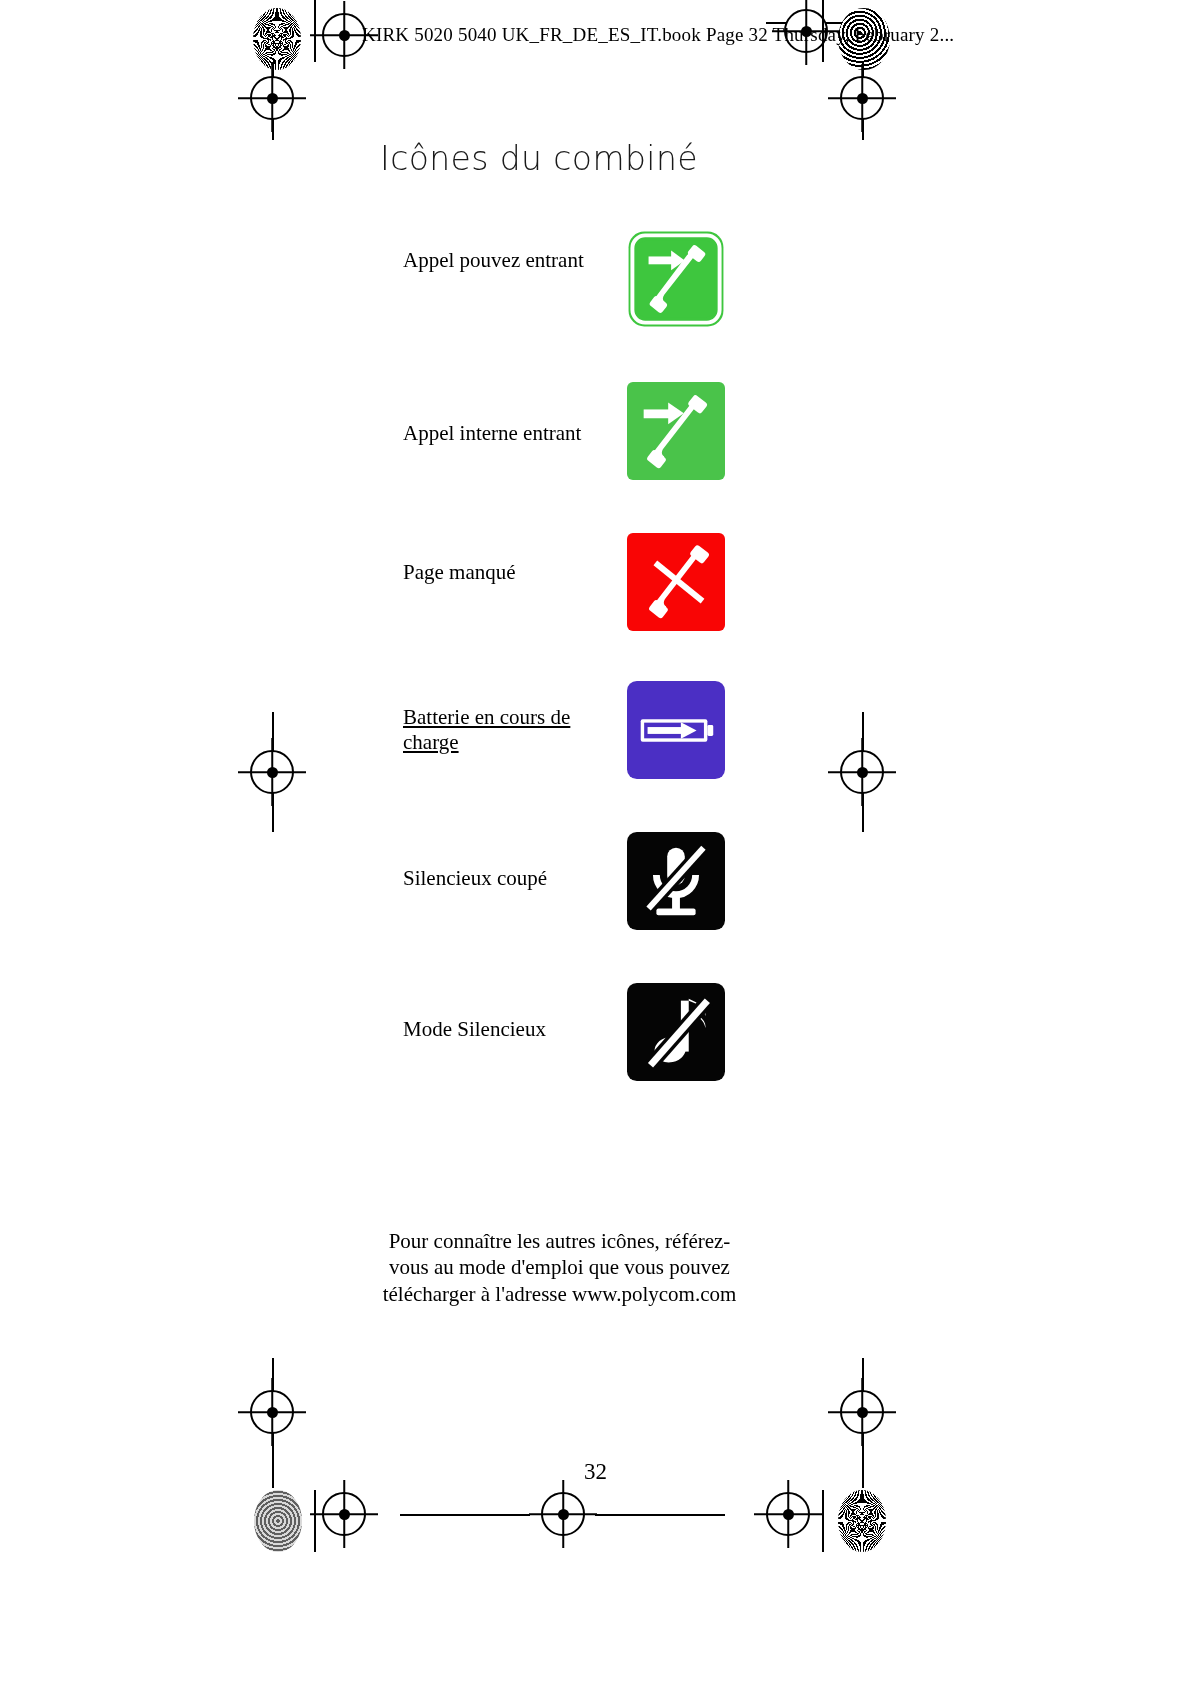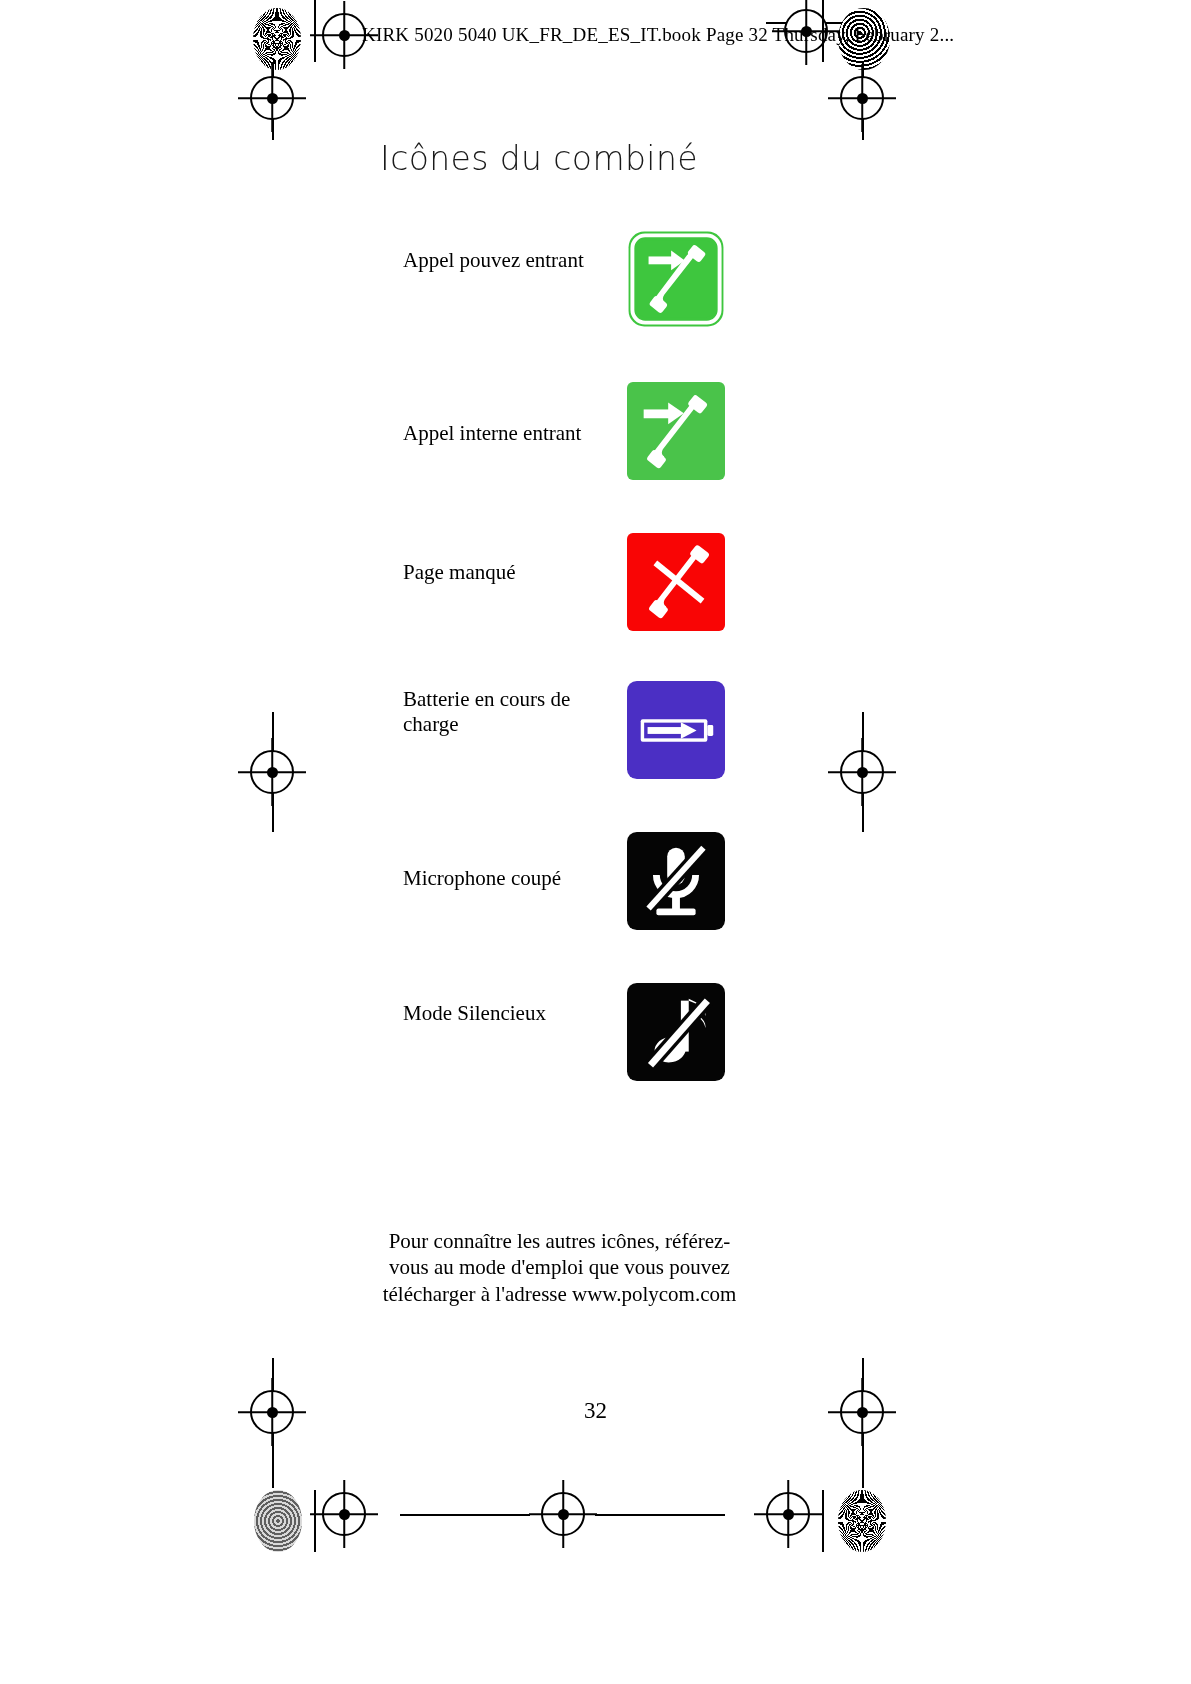--- a/index.html
+++ b/index.html
@@ -122,21 +122,21 @@
     top: 1228px;
     width: 375px;
     text-align: center;
     font-size: 21px;
     line-height: 1.26;
   }
 
   .page-number {
     position: absolute;
     left: 0; right: 0;
-    top: 1398px;
+    top: 1459px;
     text-align: center;
     font-size: 23px;
   }
 </style>
 </head>
 <body>
 
 <div class="mark starburst" style="left:253px;top:8px;width:48px;height:62px;"></div>
 <div class="mark vrule" style="left:314px;top:0;height:62px;"></div>
 <div class="mark reg" style="left:322px;top:13px;width:44px;height:44px;">
@@ -248,61 +248,61 @@
             <rect x="66" y="15" width="17" height="13" rx="3" transform="rotate(38 74 21)"></rect>
             <rect x="24" y="71" width="17" height="13" rx="3" transform="rotate(38 32 77)"></rect>
             <rect x="22" y="47" width="62" height="6" transform="rotate(39 53 50)"></rect>
           </g>
         </svg>
       </div>
     </div>
   </div>
 
   <div class="icon-row">
-    <div class="icon-label" style="top:8px;">Batterie en cours de charge</div>
+    <div class="icon-label" style="top:26px;text-decoration:underline;">Batterie en cours de charge</div>
     <div class="icon-cell" style="top:2px;">
       <div class="tile">
         <svg viewBox="0 0 100 100" xmlns="http://www.w3.org/2000/svg">
           <rect x="0" y="0" width="100" height="100" rx="10" ry="10" fill="#4b2fc4"></rect>
           <g fill="#ffffff">
             <rect x="14" y="39" width="68" height="23" rx="2"></rect>
             <rect x="82" y="45" width="6" height="11" rx="1.5"></rect>
           </g>
           <rect x="17.5" y="42.5" width="61" height="16" fill="#4b2fc4"></rect>
           <g fill="#ffffff">
             <rect x="21" y="47" width="38" height="7"></rect>
             <polygon points="55,42 71,50.5 55,59"></polygon>
           </g>
         </svg>
       </div>
     </div>
   </div>
 
 
   <div class="icon-row">
-    <div class="icon-label" style="top:36px;">Microphone coupé</div>
+    <div class="icon-label" style="top:36px;">Silencieux coupé</div>
     <div class="icon-cell" style="top:2px;">
       <div class="tile">
         <svg viewBox="0 0 100 100" xmlns="http://www.w3.org/2000/svg">
           <rect x="0" y="0" width="100" height="100" rx="10" ry="10" fill="#050505"></rect>
           <g fill="#ffffff">
             <rect x="41" y="16" width="18" height="38" rx="9"></rect>
             <rect x="46" y="66" width="8" height="13"></rect>
             <rect x="30" y="78" width="40" height="7" rx="2"></rect>
           </g>
           <path d="M30,44 A20,20 0 0 0 70,44" fill="none" stroke="#ffffff" stroke-width="7"></path>
           <line x1="22" y1="78" x2="78" y2="16" stroke="#050505" stroke-width="13"></line>
           <line x1="22" y1="78" x2="78" y2="16" stroke="#ffffff" stroke-width="6"></line>
         </svg>
       </div>
     </div>
   </div>
 
   <div class="icon-row">
-    <div class="icon-label" style="top:20px;">Mode Silencieux</div>
+    <div class="icon-label" style="top:36px;">Mode Silencieux</div>
     <div class="icon-cell" style="top:2px;">
       <div class="tile">
         <svg viewBox="0 0 100 100" xmlns="http://www.w3.org/2000/svg">
           <rect x="0" y="0" width="100" height="100" rx="10" ry="10" fill="#050505"></rect>
           <g fill="#ffffff">
             <ellipse cx="44" cy="68" rx="16" ry="13" transform="rotate(-12 44 68)"></ellipse>
             <rect x="55" y="18" width="8" height="52"></rect>
             <path d="M63,18 C72,21 79,26 80,34 C81,27 75,21 63,16 Z"></path>
             <path d="M63,30 C72,33 79,38 80,46 C81,39 75,33 63,28 Z"></path>
           </g>

